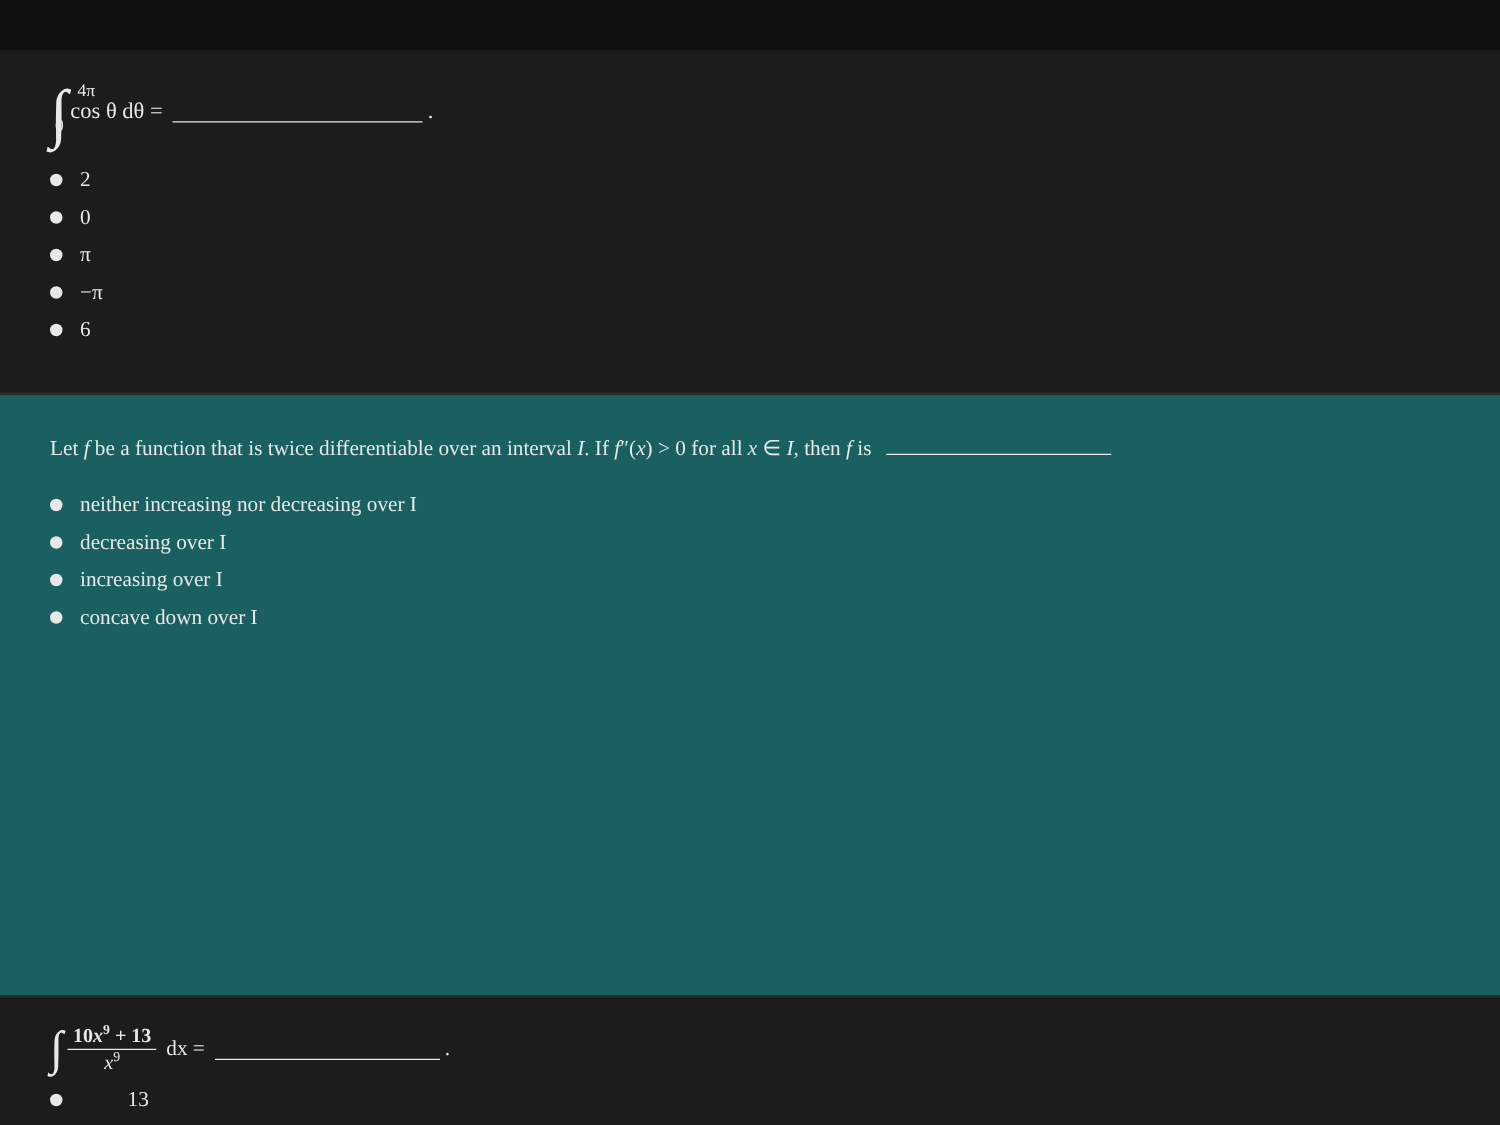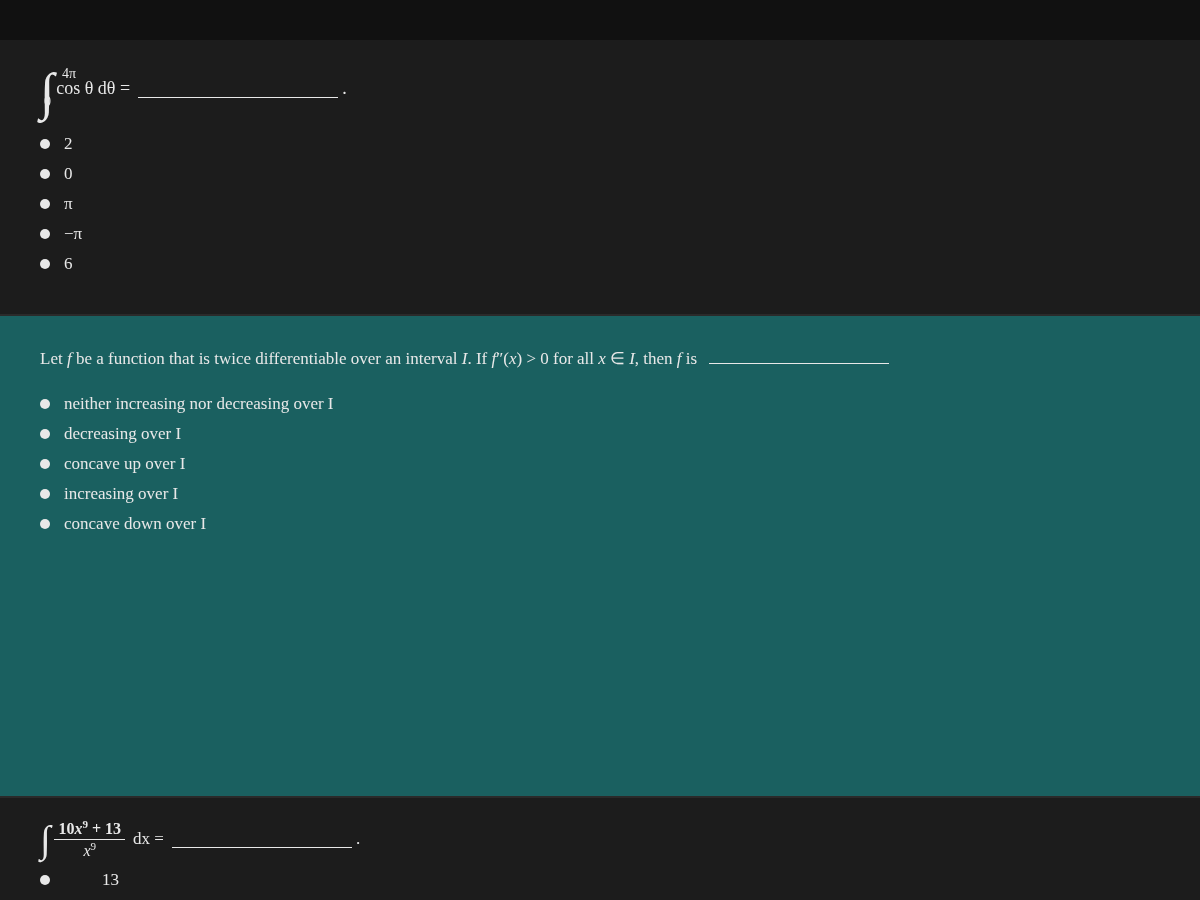--- a/index.html
+++ b/index.html
@@ -179,24 +179,20 @@
     <li>
       <span class="radio-dot"></span>
       <span>neither increasing nor decreasing over I</span>
     </li>
     <li>
       <span class="radio-dot"></span>
       <span>decreasing over I</span>
     </li>
     <li>
       <span class="radio-dot"></span>
-      <span>concave up over I</span>
-    </li>
-    <li>
-      <span class="radio-dot"></span>
       <span>increasing over I</span>
     </li>
     <li>
       <span class="radio-dot"></span>
       <span>concave down over I</span>
     </li>
   </ul>
 </div>
 
 <div class="question-block-3">

